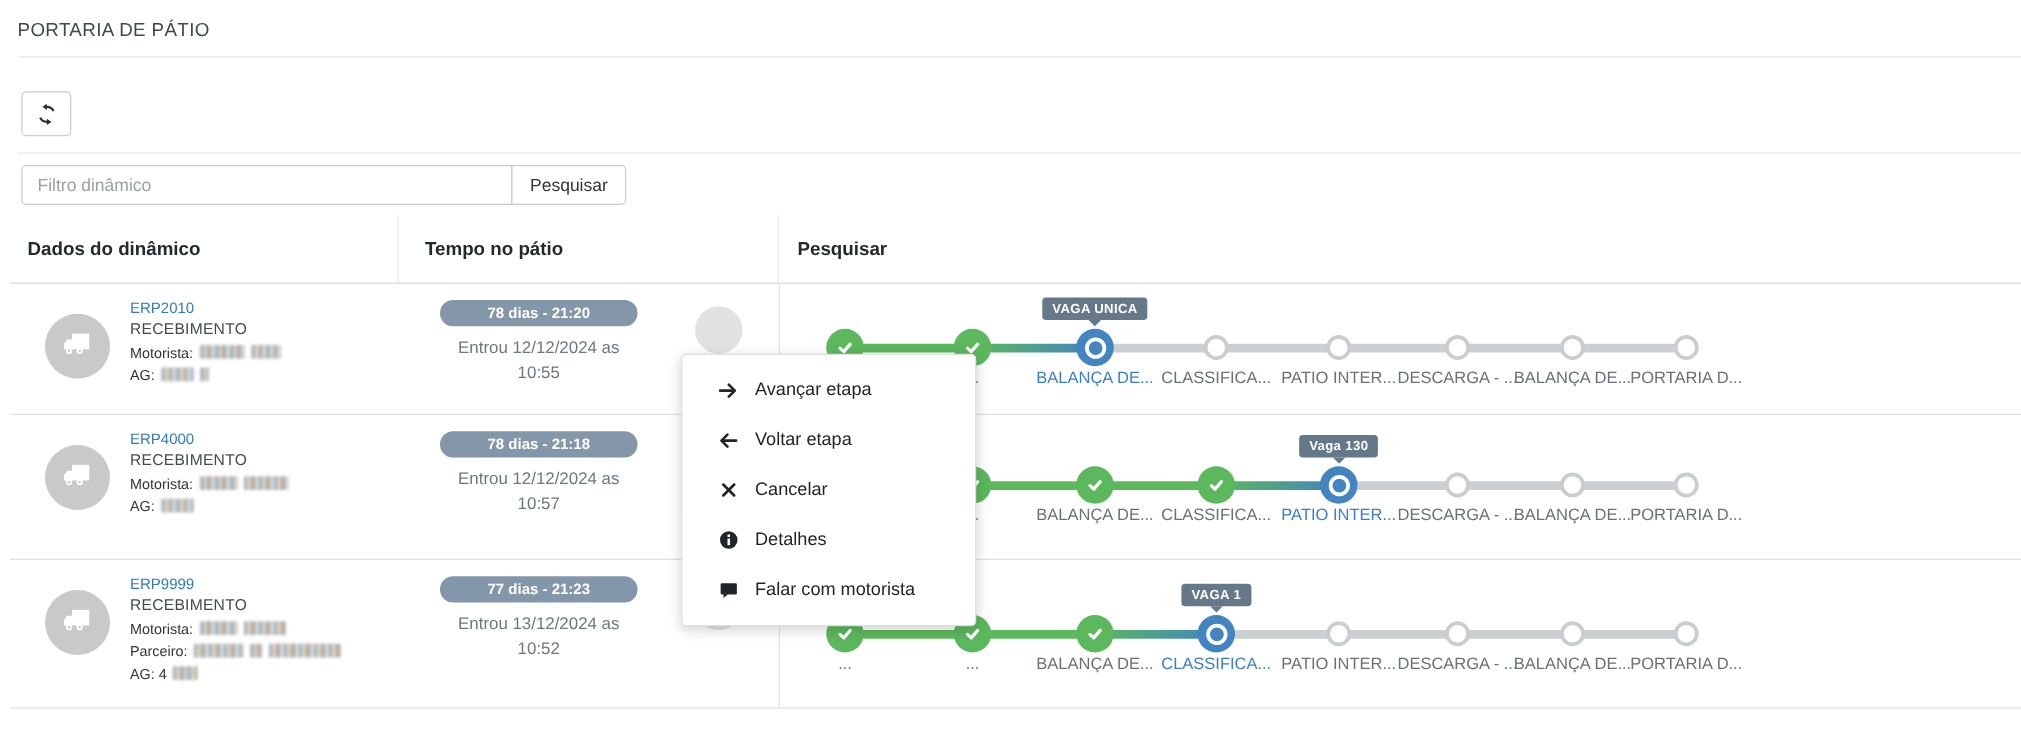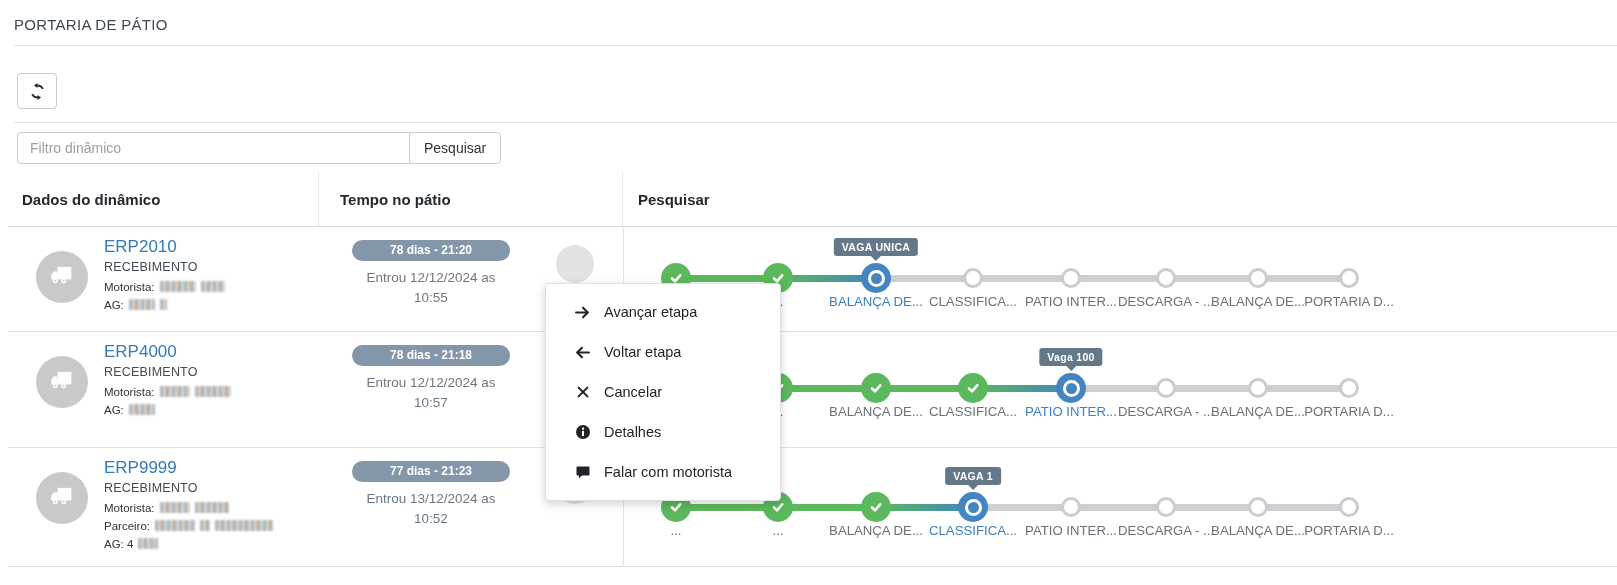--- a/index.html
+++ b/index.html
@@ -31,21 +31,21 @@
   .th2 { width:304px; padding-left:21px; border-right:1px solid #e2e5e8; }
   .th3 { flex:1; padding-left:15px; }
 
   #rows { position:absolute; left:8px; right:0; top:227px; }
   .row { position:relative; border-bottom:1px solid #dee2e6; }
 
   .col-vehicle { position:absolute; left:0; top:0; bottom:0; width:311px; }
   .avatar { position:absolute; left:28px; top:24px; width:52px; height:52px; border-radius:50%;
     background:#c9c9c9; display:flex; align-items:center; justify-content:center; }
   .v-info { position:absolute; left:96px; top:10px; }
-  .v-code { font-size:17px; color:#337ab7; text-decoration:none; display:inline-block;
+  .v-code { font-size:12px; color:#337ab7; text-decoration:none; display:inline-block;
     margin-bottom:3px; cursor:pointer; }
   .v-process { font-size:12.5px; color:#414a52; letter-spacing:.2px; margin-bottom:4px; }
   .v-field { font-size:11.5px; color:#333; line-height:18px; white-space:nowrap; }
   .redacted { display:inline-block; height:11px; margin-left:5px; vertical-align:-1px;
     border-radius:1px; filter:blur(1.3px);
     background:repeating-linear-gradient(90deg,#aab6bd 0 3px,#d9cfc3 3px 6px,#b8aca1 6px 9px,#cdd5da 9px 12px); }
 
   .col-time { position:absolute; left:311px; top:0; bottom:0; width:304px; }
   .time-wrap { position:absolute; left:12px; top:13px; width:200px; text-align:center; }
   .time-pill { display:block; width:158px; margin:0 auto 7px auto; height:21px; line-height:21px;
@@ -235,21 +235,21 @@
               <svg width="16" height="16" viewBox="0 0 16 16">
                 <polyline points="4,8.5 7,11.3 12.2,5.3" stroke="#fff" stroke-width="2.6" fill="none" stroke-linecap="round" stroke-linejoin="round"></polyline>
               </svg>
             </span>
           </div>
           <div class="step-label" style="left: 294px; top: 72px;">CLASSIFICA...</div>
           <div class="step-circle step-current" style="left: 432px; top: 41px;">
             <span class="ring"></span>
           </div>
           <div class="step-label current" style="left: 392px; top: 72px;">PATIO INTER...</div>
-          <div class="vaga-badge" style="left: 447px; top: 16px;">Vaga 100</div>
+          <div class="vaga-badge" style="left: 447px; top: 16px;">Vaga 130</div>
           <div class="step-circle step-pending" style="left: 532px; top: 46px;"></div>
           <div class="step-label" style="left: 487px; top: 72px;">DESCARGA - ...</div>
           <div class="step-circle step-pending" style="left: 624px; top: 46px;"></div>
           <div class="step-label" style="left: 579px; top: 72px;">BALANÇA DE...</div>
           <div class="step-circle step-pending" style="left: 715px; top: 46px;"></div>
           <div class="step-label" style="left: 670px; top: 72px;">PORTARIA D...</div>
         </div>
       </div>
       <div class="row" style="height: 119px;">
         <div class="col-vehicle">

